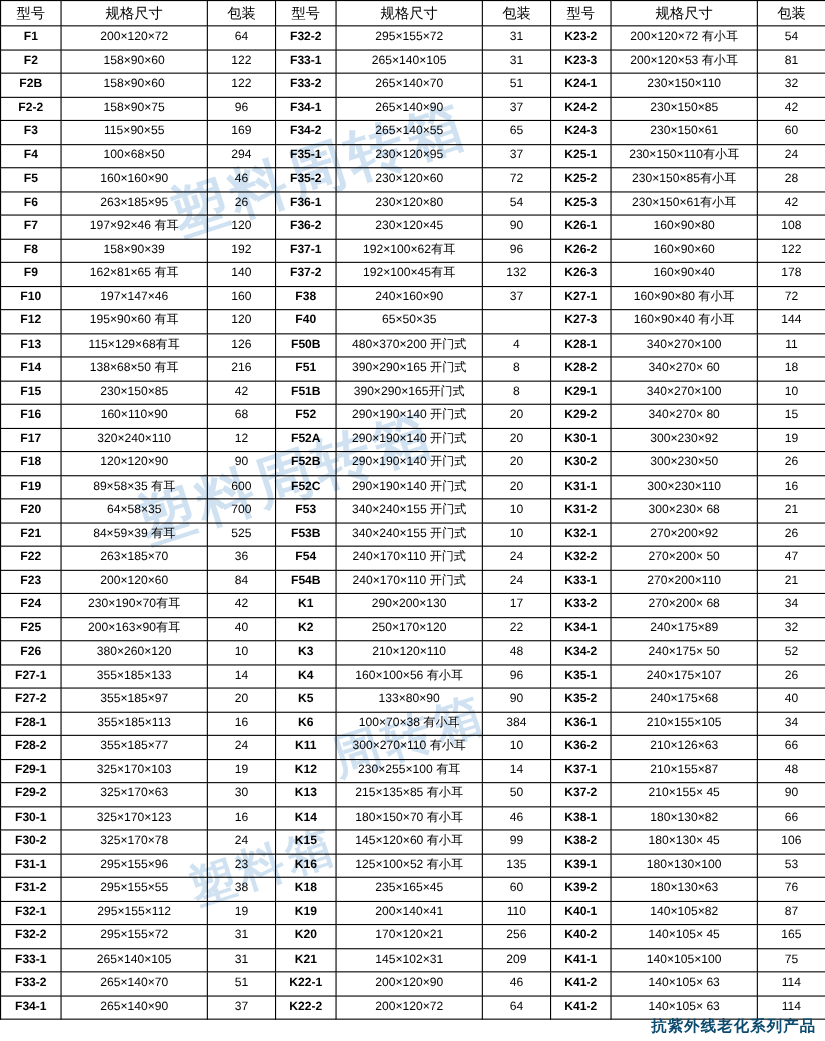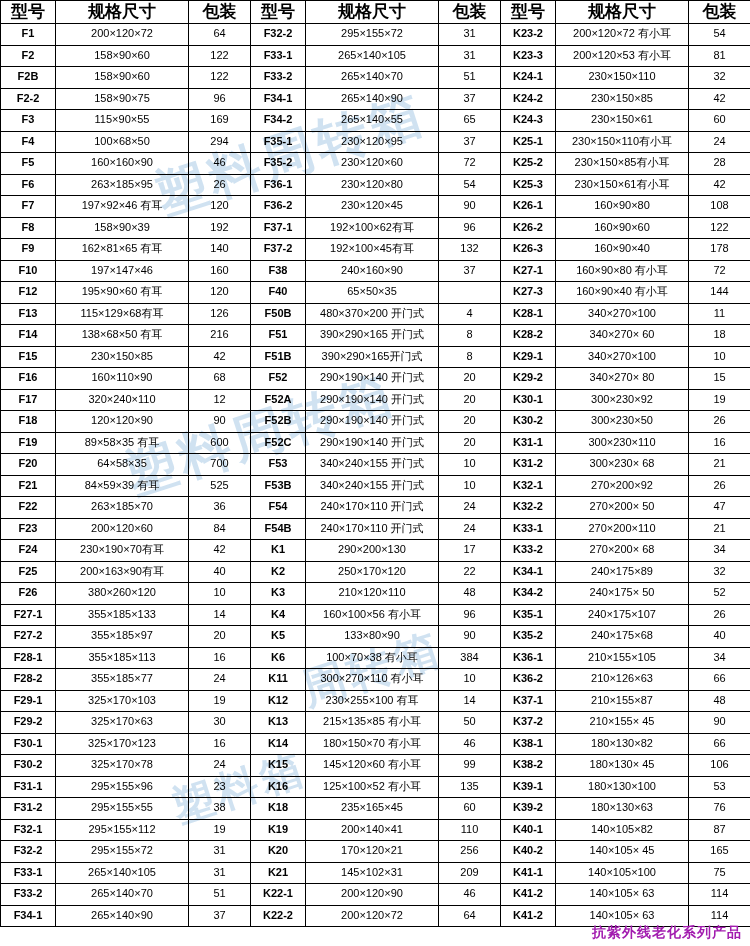--- a/index.html
+++ b/index.html
@@ -33,22 +33,22 @@
     text-align: center;
     vertical-align: middle;
     font-size: 11px;
     line-height: 1.05;
     height: 20.5px;
     color: #000;
     white-space: nowrap;
     overflow: hidden;
   }
   table.spec th {
-    font-weight: bold;
-    font-size: 17px;
+    font-weight: normal;
+    font-size: 13px;
     height: 22px;
   }
   td.model, th.model {
     font-weight: bold;
     font-size: 11.5px;
   }
   td.size {
     font-size: 11px;
   }
   td.pack {
@@ -78,21 +78,21 @@
     white-space: nowrap;
   }
   .wm1 { top: 120px; left: 150px; }
   .wm2 { top: 400px; left: 120px; }
   .wm3 { top: 640px; left: 300px; font-size: 44px; }
   .wm4 { top: 760px; left: 170px; font-size: 42px; }
   .footer-note {
     position: absolute;
     right: 8px;
     bottom: 4px;
-    color: #a21caf;
+    color: #0c4a6e;
     font-size: 14px;
     font-weight: bold;
     font-family: Liberation Mono, monospace;
     z-index: 3;
     letter-spacing: 1px;
   }
 </style>
 </head>
 <body>
 

